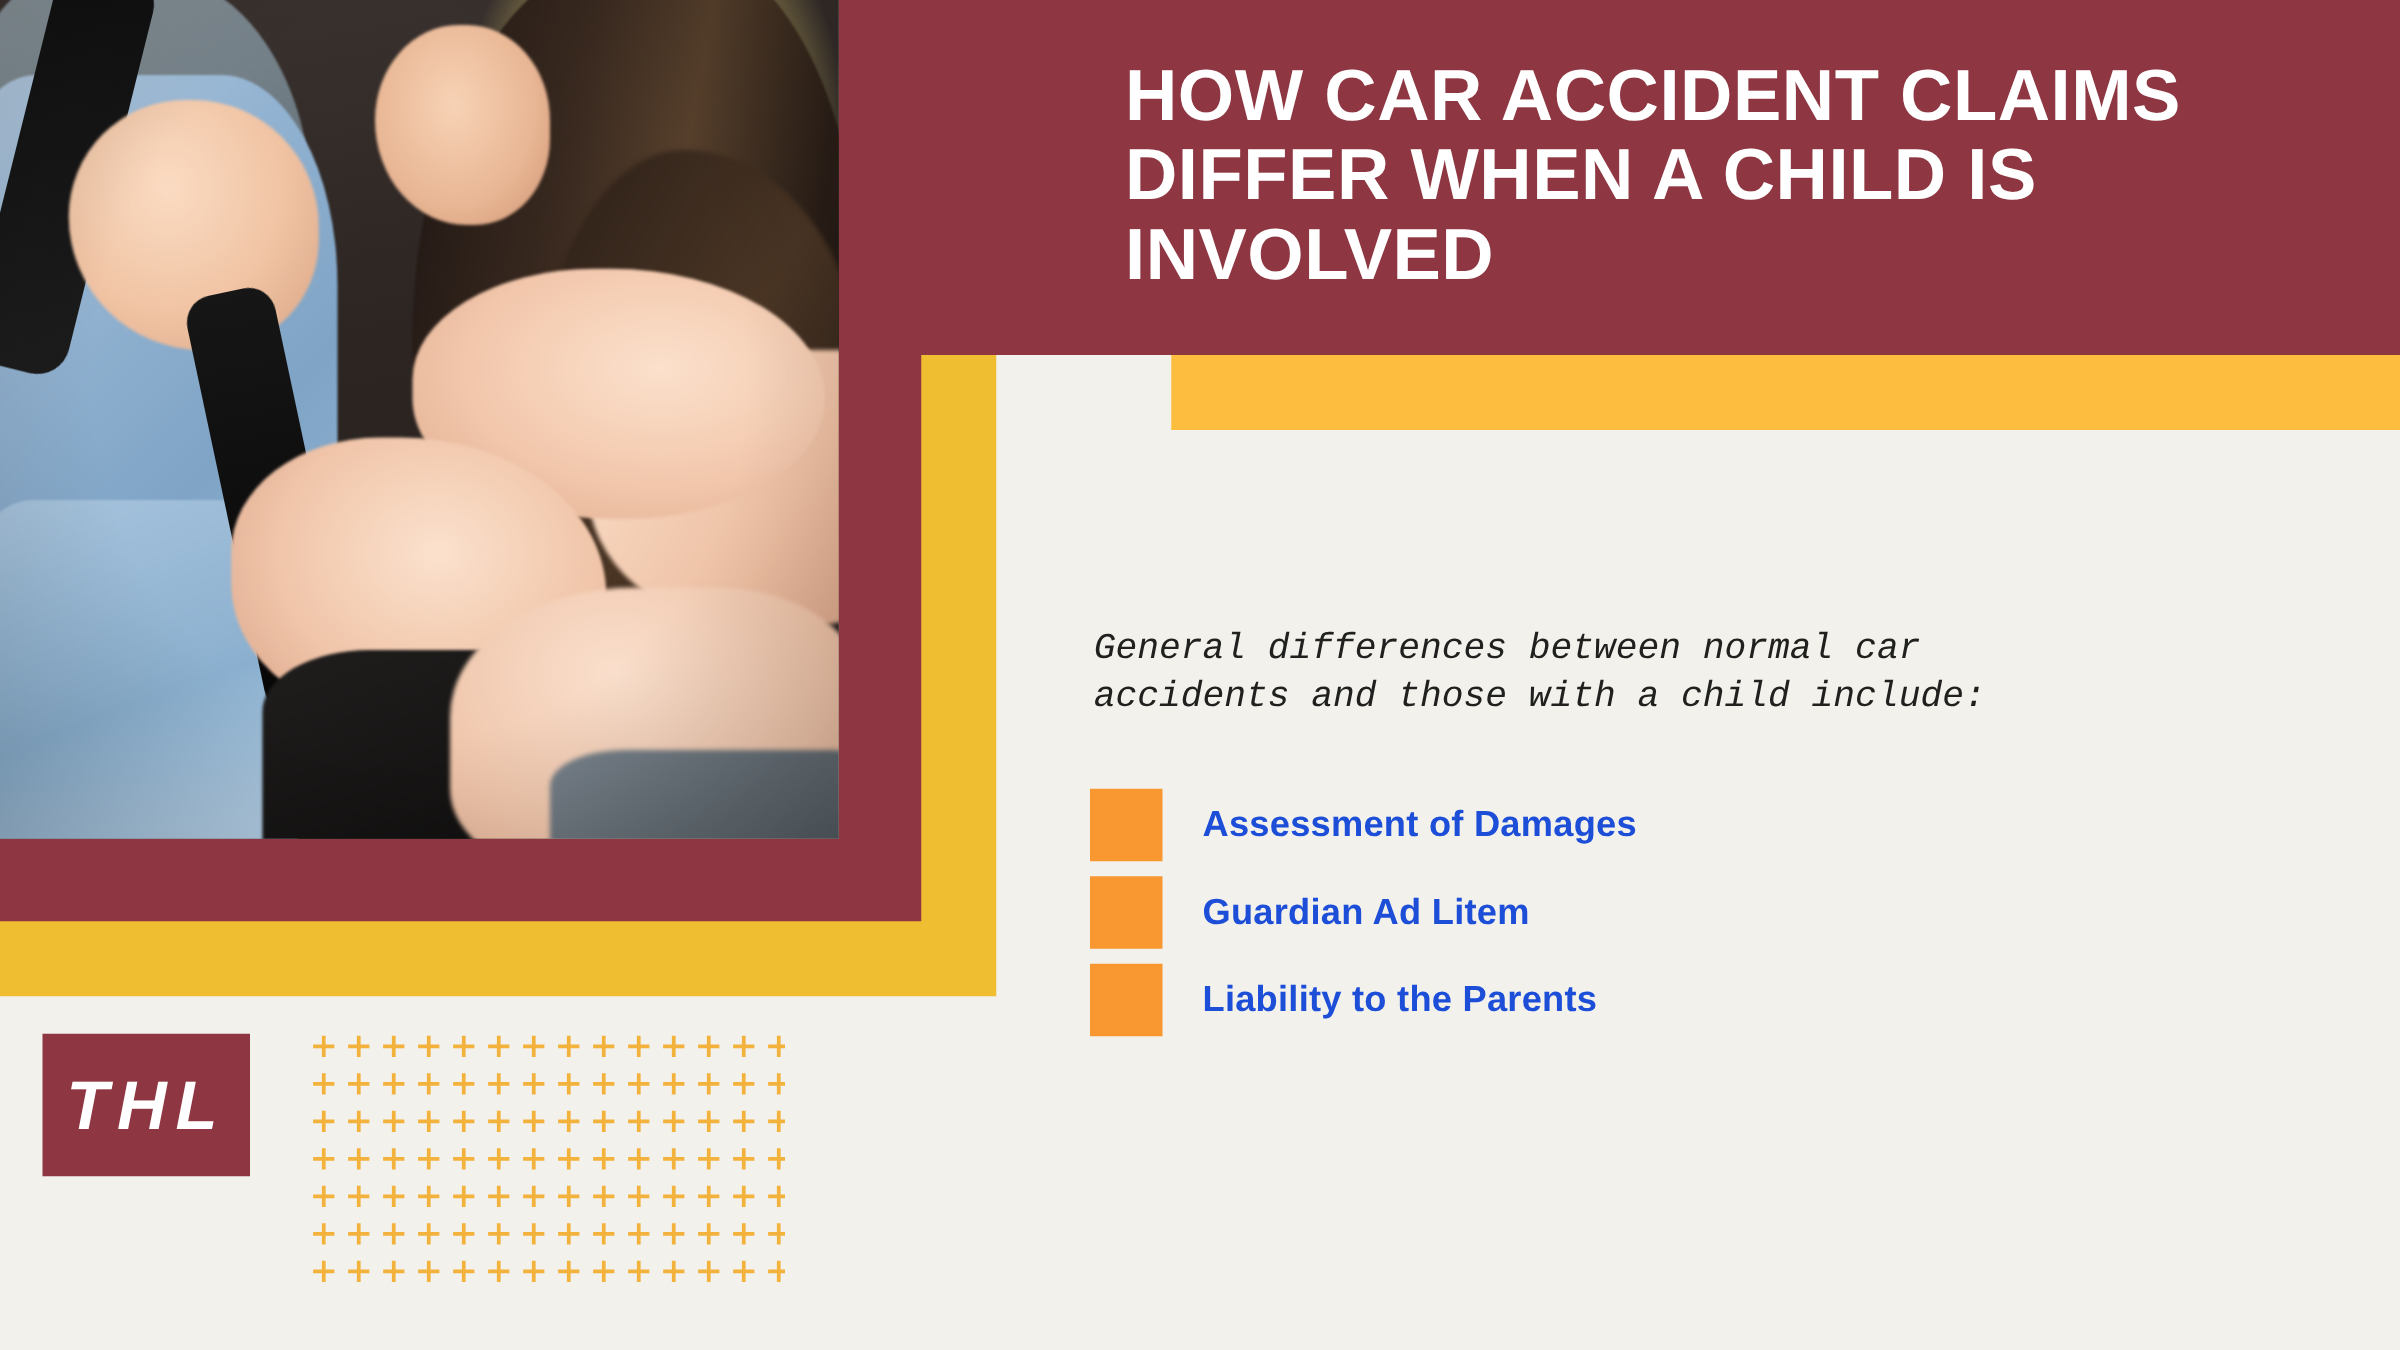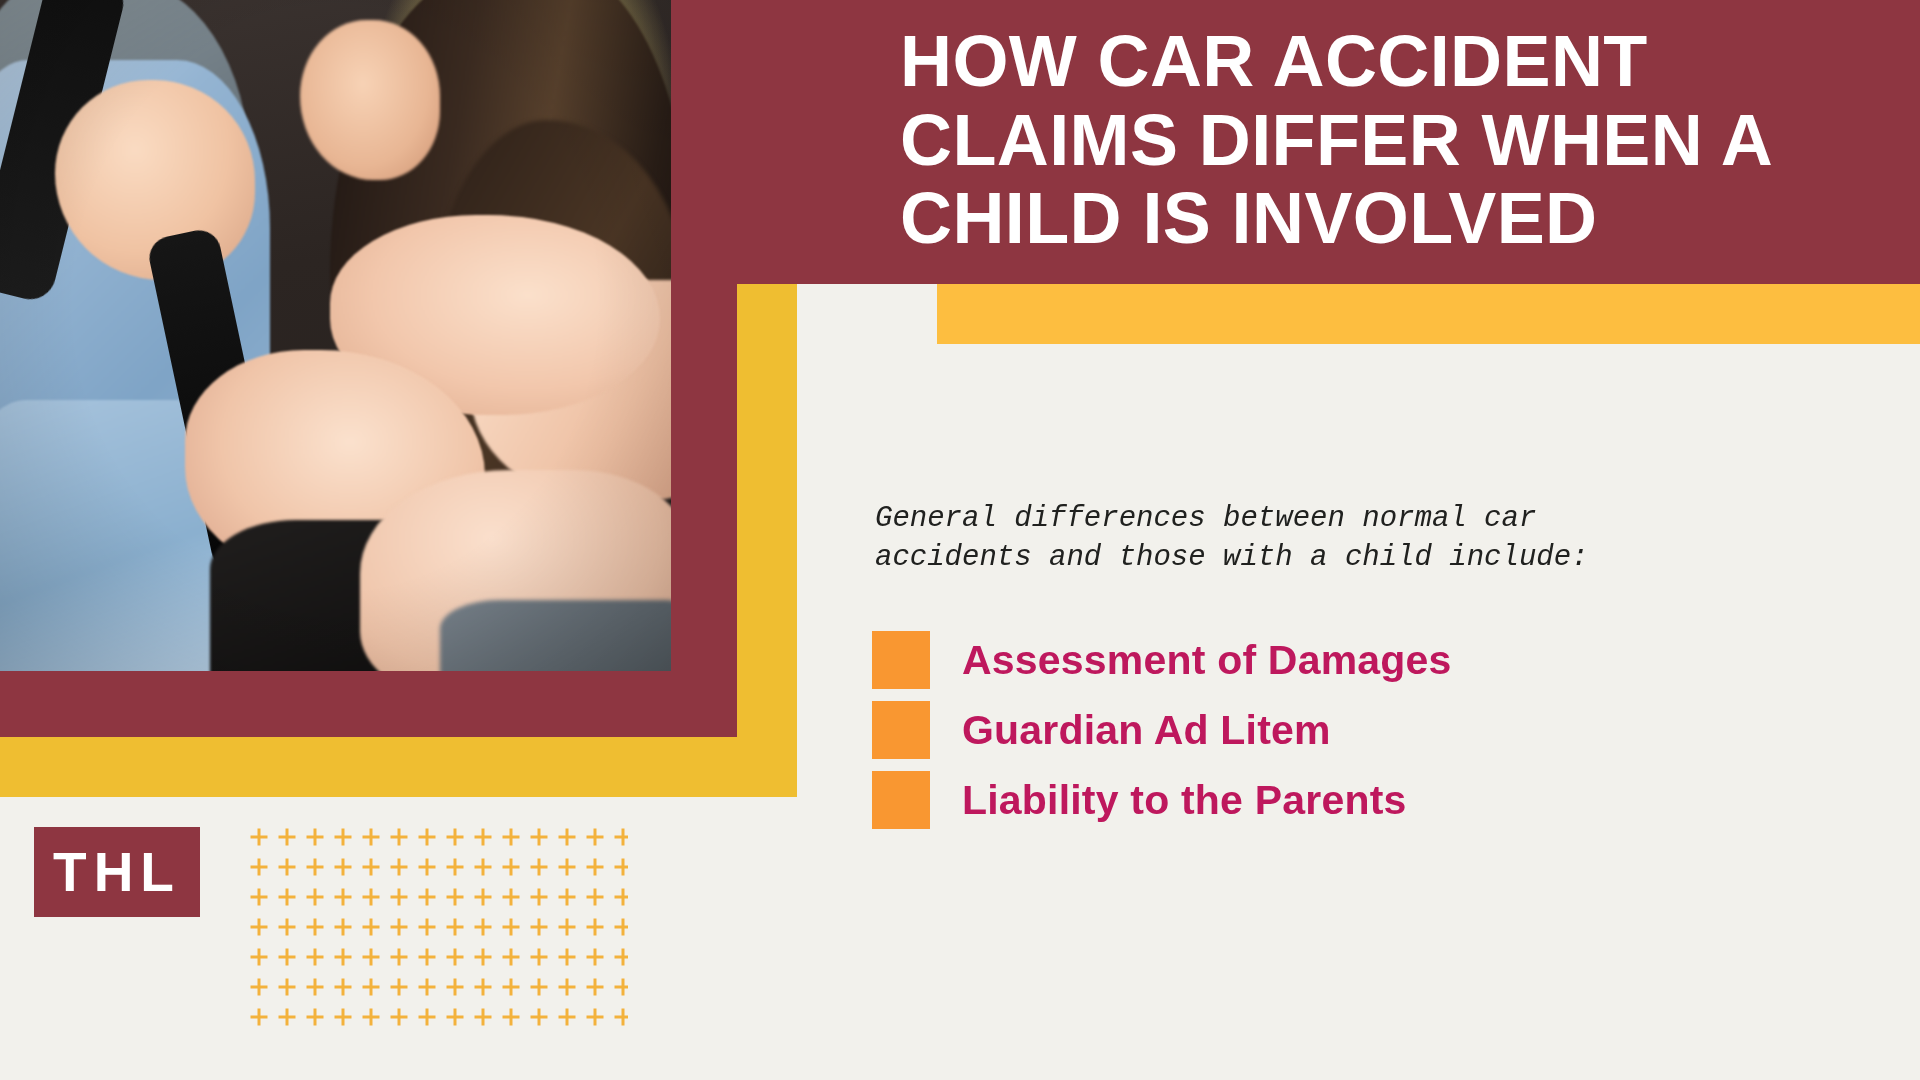--- a/index.html
+++ b/index.html
@@ -144,23 +144,23 @@
     filter:blur(2px);
   }
   
   #ph-vig{
     left:0;top:0;width:100%;height:100%;
     background:radial-gradient(ellipse at 50% 45%, rgba(0,0,0,0) 55%, rgba(0,0,0,.18) 100%);
   }
 
   
   #thl-logo{
-    position:absolute; left:34px; top:827px; width:166px; height:90px;
+    position:absolute; left:34px; top:827px; width:166px; height:114px;
     background:#8E3641;
-    display:flex; align-items:center; justify-content:center;
+    display:flex; align-items:center; justify-content:center;font-style:italic;
   }
   #thl-logo-text{
     color:#FFFFFF; font-size:55px; font-weight:700;
     letter-spacing:7px; line-height:1;
     font-family:"Liberation Sans", sans-serif;
   }
 
   
   #plus-pattern{
     position:absolute; left:250px; top:828px;
@@ -168,21 +168,21 @@
   }
 
   
   #title-block{
     position:absolute; left:710px; top:0; width:1210px; height:284px;
     background:#8E3641;
     display:flex; align-items:center;
   }
   #title-text{
     color:#FFFFFF;
-    font-size:72px; font-weight:700; line-height:1.09;
+    font-size:58px; font-weight:700; line-height:1.09;
     letter-spacing:.4px; text-transform:uppercase;
     padding-left:190px; padding-right:30px; padding-bottom:4px;
     font-family:"Liberation Sans", sans-serif;
   }
   #title-accent-bar{
     position:absolute; left:937px; top:284px; width:983px; height:60px;
     background:#FDBE40;
   }
 
   #intro-text{
@@ -195,22 +195,22 @@
   #bullet-list{
     position:absolute; left:872px; top:625px; width:820px;
   }
   .bullet-row{
     display:flex; align-items:center; height:70px;
   }
   .bullet-square{
     width:58px; height:58px; background:#F99731; flex:0 0 58px;
   }
   .bullet-label{
-    margin-left:32px; font-size:41px; font-weight:700;
-    color:#be185d; letter-spacing:.2px;
+    margin-left:32px; font-size:29px; font-weight:700;
+    color:#1d4ed8; letter-spacing:.2px;
     font-family:"Liberation Sans", sans-serif; white-space:nowrap;
   }
 </style>
 </head>
 <body>
 
 <div id="left-composition">
 
   <div id="frame-yellow"></div>
   <div id="frame-maroon"></div>

